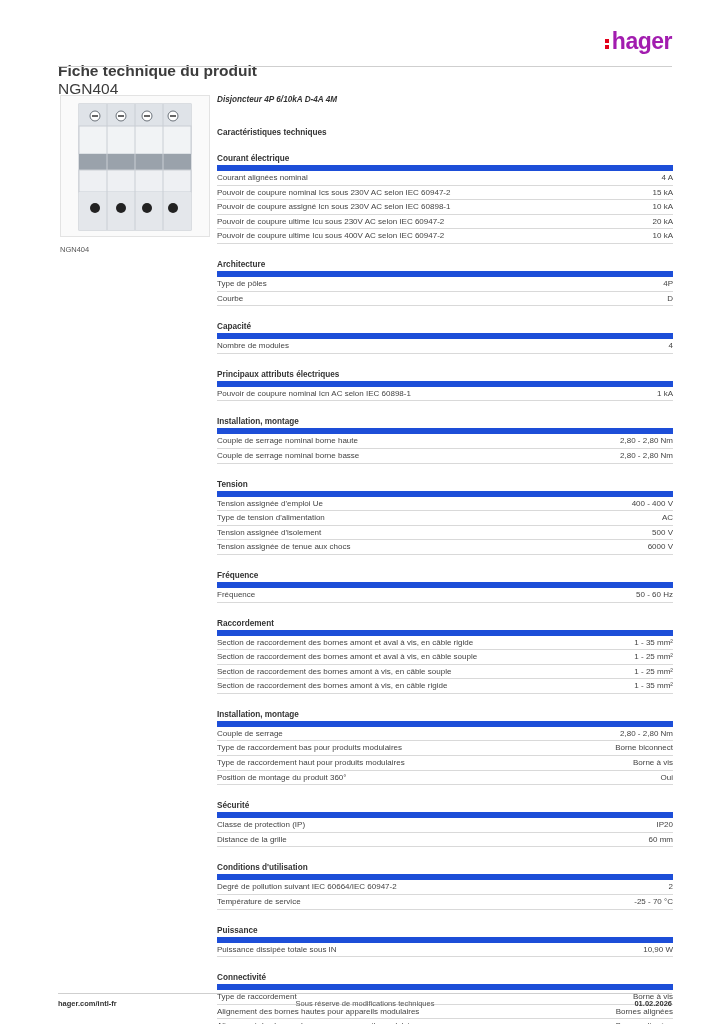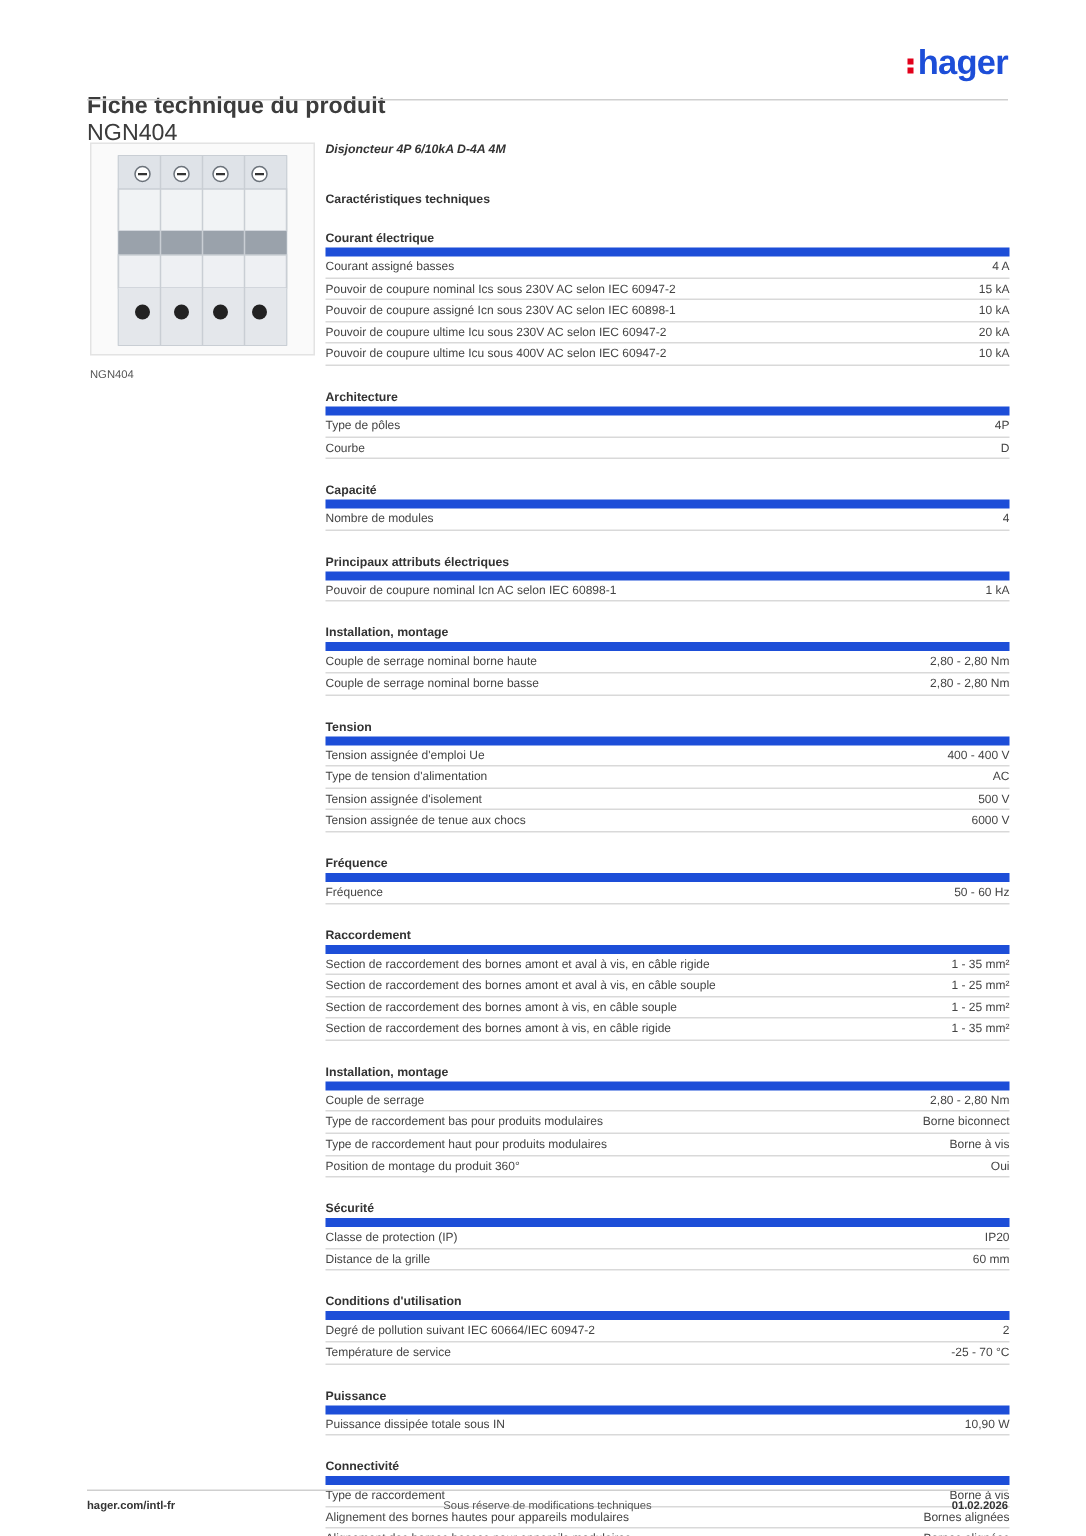--- a/index.html
+++ b/index.html
@@ -1,20 +1,20 @@
 <!DOCTYPE html>
 <html><head>
 <meta charset="utf-8">
 <style>
   html, body { margin: 0; padding: 0; background: #ffffff; }
   body { width: 724px; height: 1024px; position: relative; font-family: "Liberation Sans", sans-serif; color: #333; overflow: hidden; }
   .header { position: absolute; left: 58px; top: 22px; }
   .title { font-size: 15.5px; font-weight: bold; color: #3c3c3c; line-height: 18px; margin-top: 40px; }
   .subtitle { font-size: 15.5px; color: #3c3c3c; line-height: 18px; }
-  .logo { position: absolute; right: 52px; top: 28px; font-size: 23px; font-weight: bold; color: #1d4ed8; letter-spacing: -0.5px; font-family: "Liberation Sans", sans-serif; }
+  .logo { position: absolute; right: 52px; top: 28px; font-size: 23px; font-weight: bold; color: #a21caf; letter-spacing: -0.5px; font-family: "Liberation Sans", sans-serif; }
   .logo .colon { display: inline-block; width: 5px; margin-right: 2px; vertical-align: -2px; }
   .logo .colon i { display: block; width: 4px; height: 4px; background: #e2001a; margin: 2px 0; }
   .hr-top { position: absolute; left: 58px; right: 52px; top: 66px; border-top: 1px solid #cfcfcf; }
   .product-img { position: absolute; left: 60px; top: 95px; width: 148px; height: 140px; border: 1px solid #e3e3e3; background: #fafafa; }
   .img-caption { position: absolute; left: 60px; top: 245px; font-size: 7.5px; color: #555; }
   .main { position: absolute; left: 217px; top: 95px; width: 456px; }
   .product-name { font-size: 8.2px; font-weight: bold; color: #333; margin-bottom: 24px; font-style: italic; }
   .char-title { font-size: 8.2px; font-weight: bold; color: #333; margin-bottom: 15px; }
   .section { margin-bottom: 14px; }
   .section-title { font-size: 8.2px; font-weight: bold; color: #333; height: 13px; line-height: 13px; border-bottom: 6px solid #1d4ed8; }
@@ -75,21 +75,21 @@
 </div>
 <div class="img-caption">NGN404</div>
 
 <div class="main">
   <div class="product-name">Disjoncteur 4P 6/10kA D-4A 4M</div>
   <div class="char-title">Caractéristiques techniques</div>
   <div id="sections">
       <div class="section">
         <div class="section-title">Courant électrique</div>
         <div class="row">
-          <span>Courant assigné basses</span>
+          <span>Courant alignées nominal</span>
           <span class="v">4 A</span>
         </div>
         <div class="row">
           <span>Pouvoir de coupure nominal Ics sous 230V AC selon IEC 60947-2</span>
           <span class="v">15 kA</span>
         </div>
         <div class="row">
           <span>Pouvoir de coupure assigné Icn sous 230V AC selon IEC 60898-1</span>
           <span class="v">10 kA</span>
         </div>

